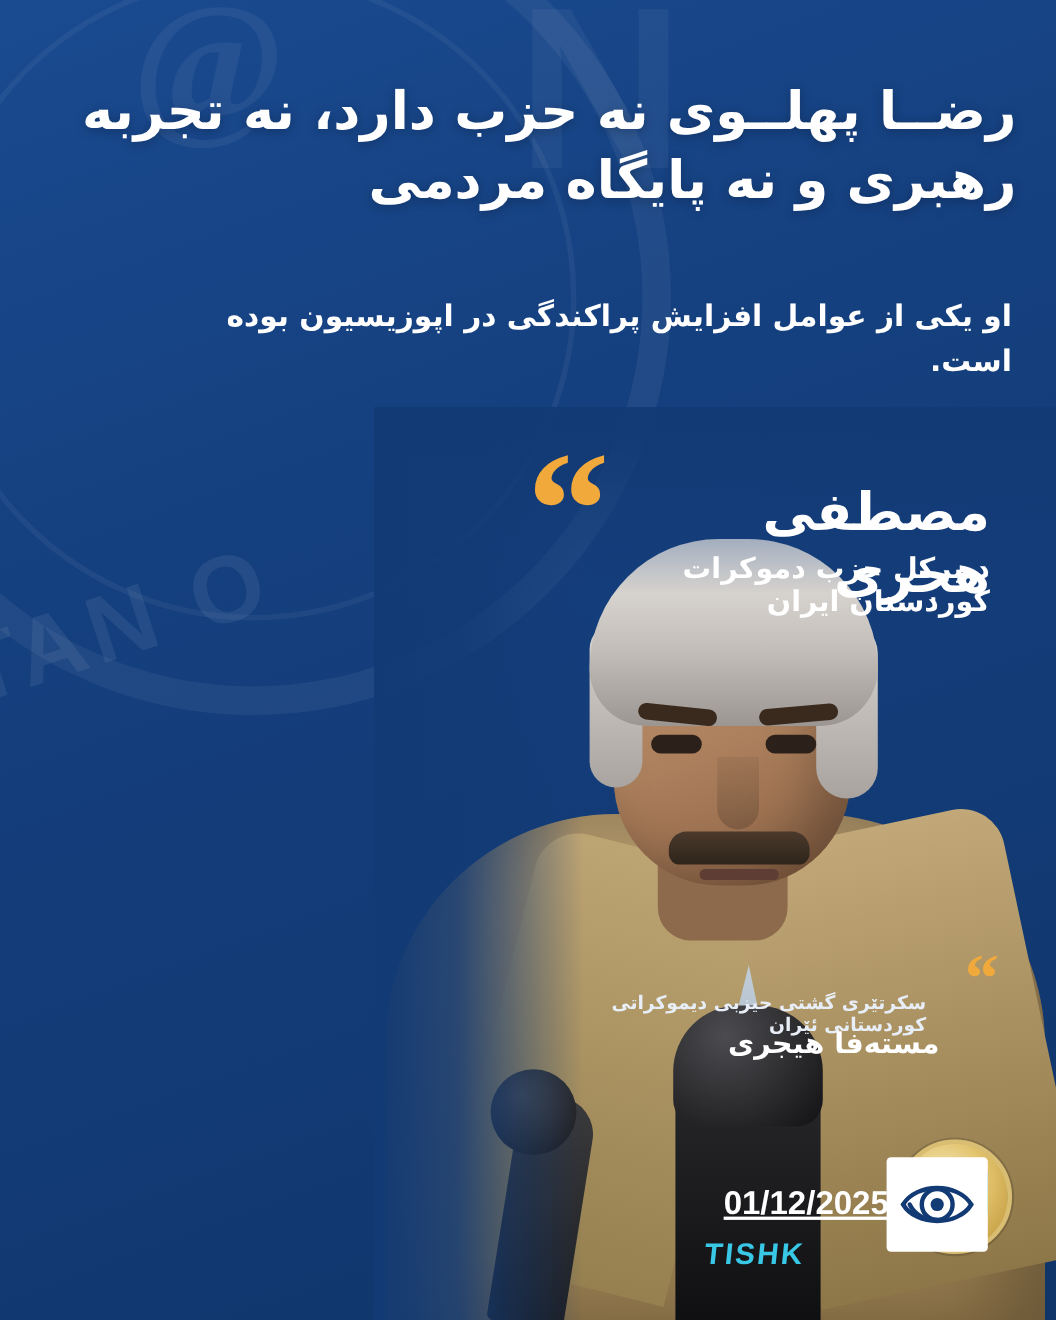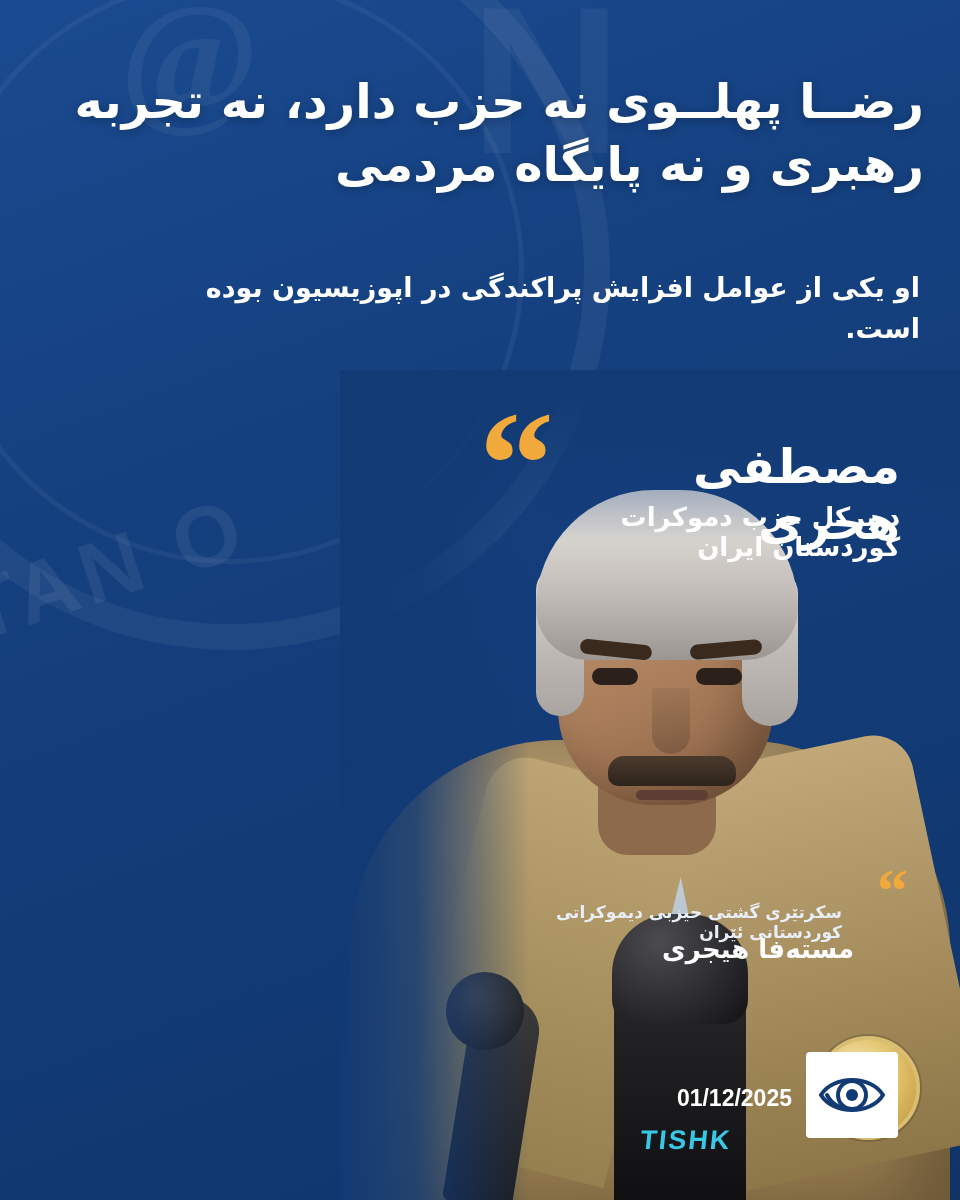--- a/index.html
+++ b/index.html
@@ -419,27 +419,28 @@
     width: 92px;
     height: 86px;
     background: #ffffff;
     border-radius: 4px;
     display: flex;
     align-items: center;
     justify-content: center;
   }
   .date {
     position: absolute;
-    right: 168px;
+    right: 152px;
     bottom: 88px;
     color: #ffffff;
-    font-size: 23px;
+    font-size: 30px;
     font-weight: bold;
     direction: ltr;
     font-family: "Liberation Sans", sans-serif;
+    text-decoration: underline;
   }
 </style>
 </head>
 <body>
 
 <div class="poster">
 
   <div class="wm">
     <div class="wm-inner"></div>
   </div>

